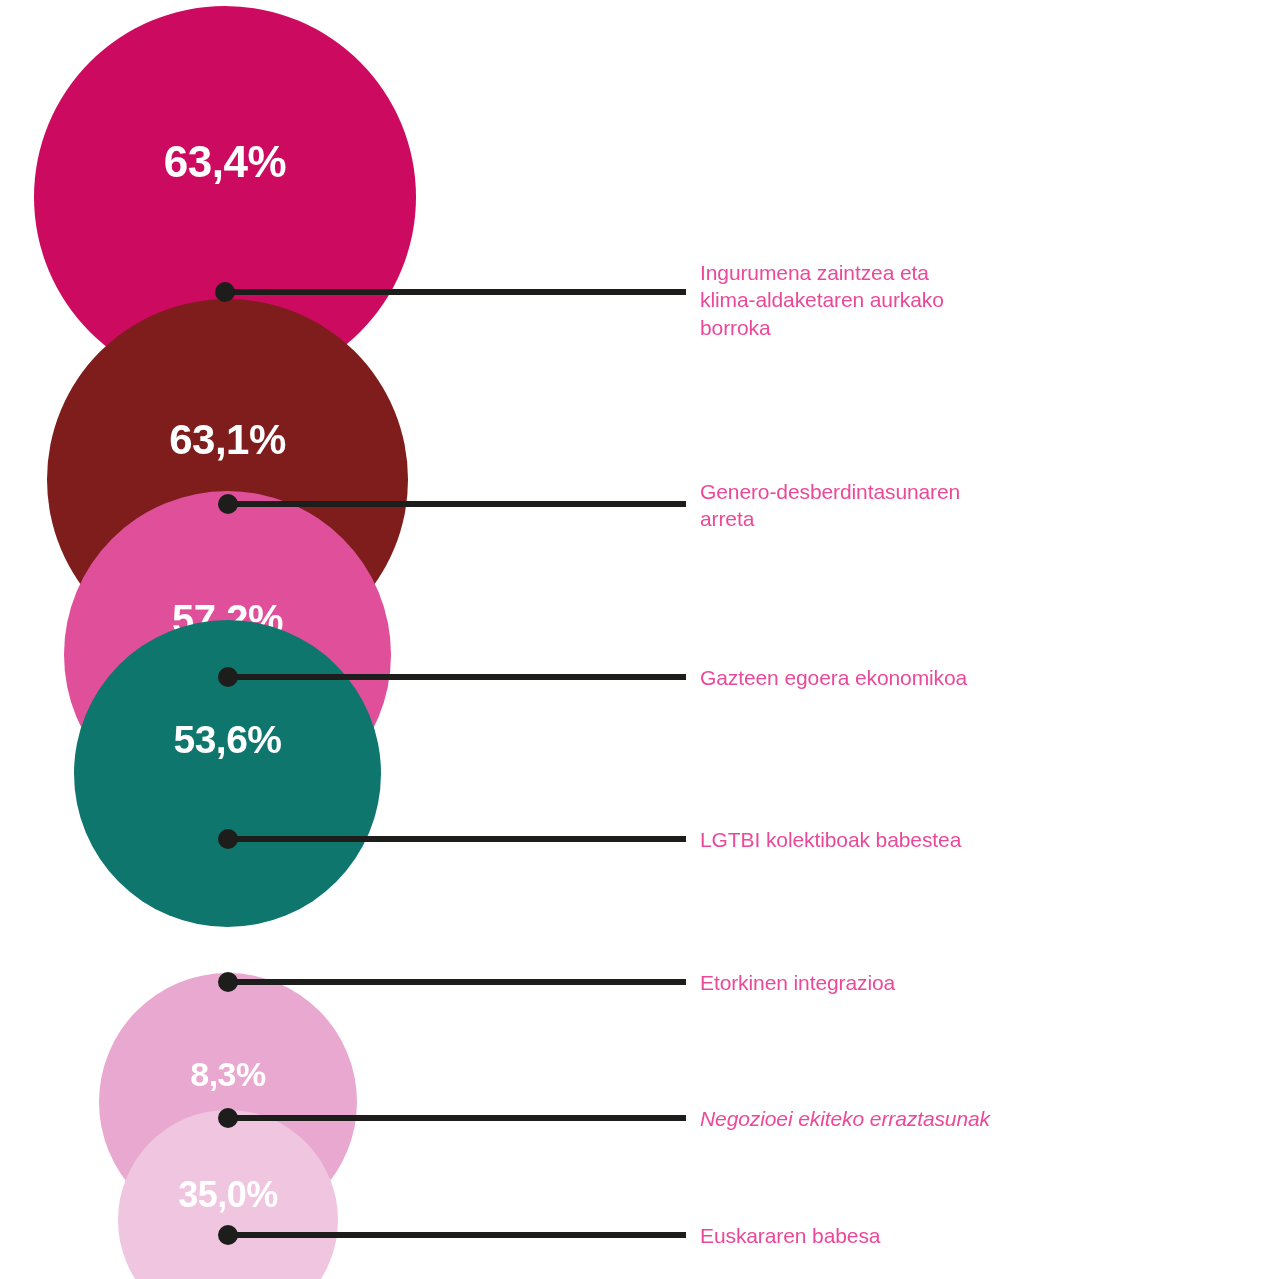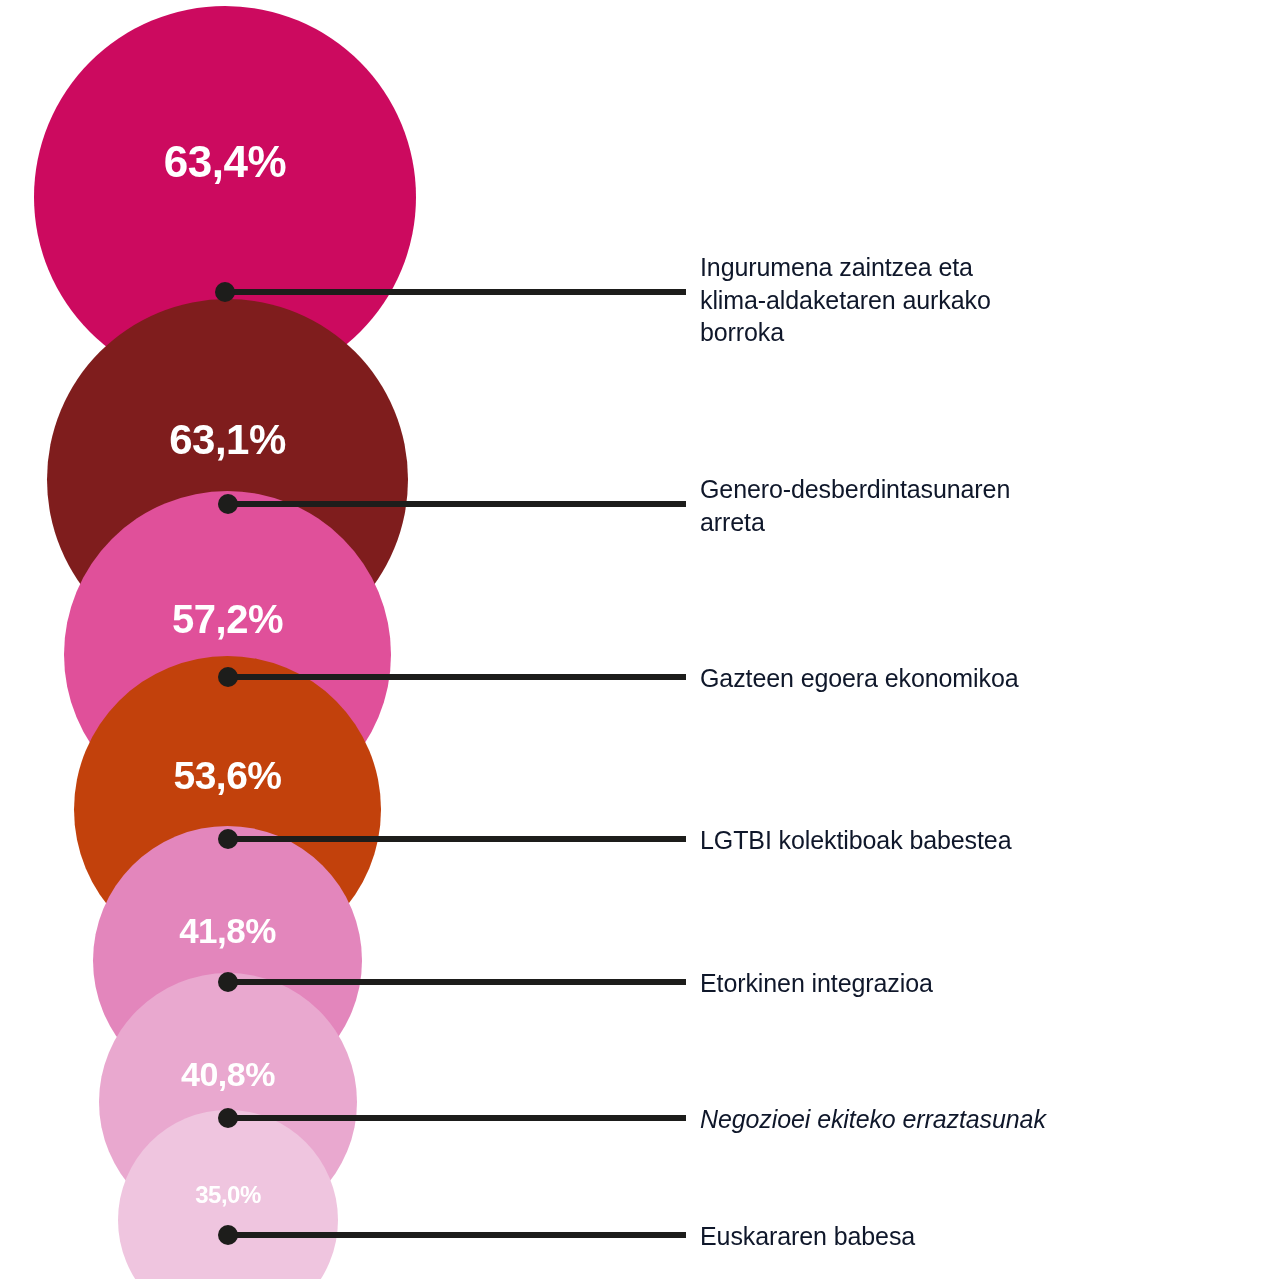--- a/index.html
+++ b/index.html
@@ -46,22 +46,22 @@
   }
   .connector-dot {
     position: absolute;
     width: 20px;
     height: 20px;
     border-radius: 50%;
     background: #1d1d1b;
   }
   .label {
     position: absolute;
-    color: #0f172a;
-    font-size: 25px;
+    color: #ec4899;
+    font-size: 21px;
     font-weight: 400;
     line-height: 1.30;
     letter-spacing: -0.1px;
     max-width: 470px;
     transform: translateY(-50%);
   }
 </style>
 </head>
 <body>
 
@@ -70,31 +70,28 @@
   <div class="bubble-layer">
       <div class="bubble" style="left: 34px; top: 6px; width: 382px; height: 382px; background: rgb(204, 10, 95);">
         <span class="bubble-value" style="font-size: 44px; transform: translateY(-48px); margin-top: 25px;">63,4%</span>
       </div>
       <div class="bubble" style="left: 47px; top: 299px; width: 361px; height: 361px; background: #7f1d1d;">
         <span class="bubble-value" style="font-size: 42px; transform: translateY(-40px);">63,1%</span>
       </div>
       <div class="bubble" style="left: 64px; top: 491px; width: 327px; height: 327px; background: rgb(224, 80, 154);">
         <span class="bubble-value" style="font-size: 40px; transform: translateY(-36px);">57,2%</span>
       </div>
-      <div class="bubble" style="left: 74px; top: 656px; width: 307px; height: 307px; background: #c2410c; text-align: center;">
+      <div class="bubble" style="left: 74px; top: 620px; width: 307px; height: 307px; background: #0f766e; text-align: center;">
         <span class="bubble-value" style="font-size: 39px; transform: translateY(-34px);">53,6%</span>
       </div>
-      <div class="bubble" style="left: 93px; top: 826px; width: 269px; height: 269px; background: rgb(227, 134, 188);">
-        <span class="bubble-value" style="font-size: 35px; transform: translateY(-30px);">41,8%</span>
-      </div>
       <div class="bubble" style="left: 99px; top: 973px; width: 258px; height: 258px; background: rgb(233, 168, 207);">
-        <span class="bubble-value" style="font-size: 34px; transform: translateY(-28px);">40,8%</span>
+        <span class="bubble-value" style="font-size: 34px; transform: translateY(-28px);">8,3%</span>
       </div>
       <div class="bubble" style="left: 118px; top: 1110px; width: 220px; height: 220px; background: rgb(239, 197, 223);">
-        <span class="bubble-value" style="font-size: 24px; transform: translateY(-25px);">35,0%</span>
+        <span class="bubble-value" style="font-size: 36px; transform: translateY(-25px);">35,0%</span>
       </div>
     </div>
   <div class="connector-layer">
       <div class="connector" style="left: 225px; top: 289px; width: 461px;"></div>
       <div class="connector-dot" style="left: 215px; top: 282px;"></div>
       <div class="label" style="left: 700px; top: 300px;">
         <div>Ingurumena zaintzea eta</div>
         <div>klima-aldaketaren aurkako</div>
         <div>borroka</div>
       </div>

